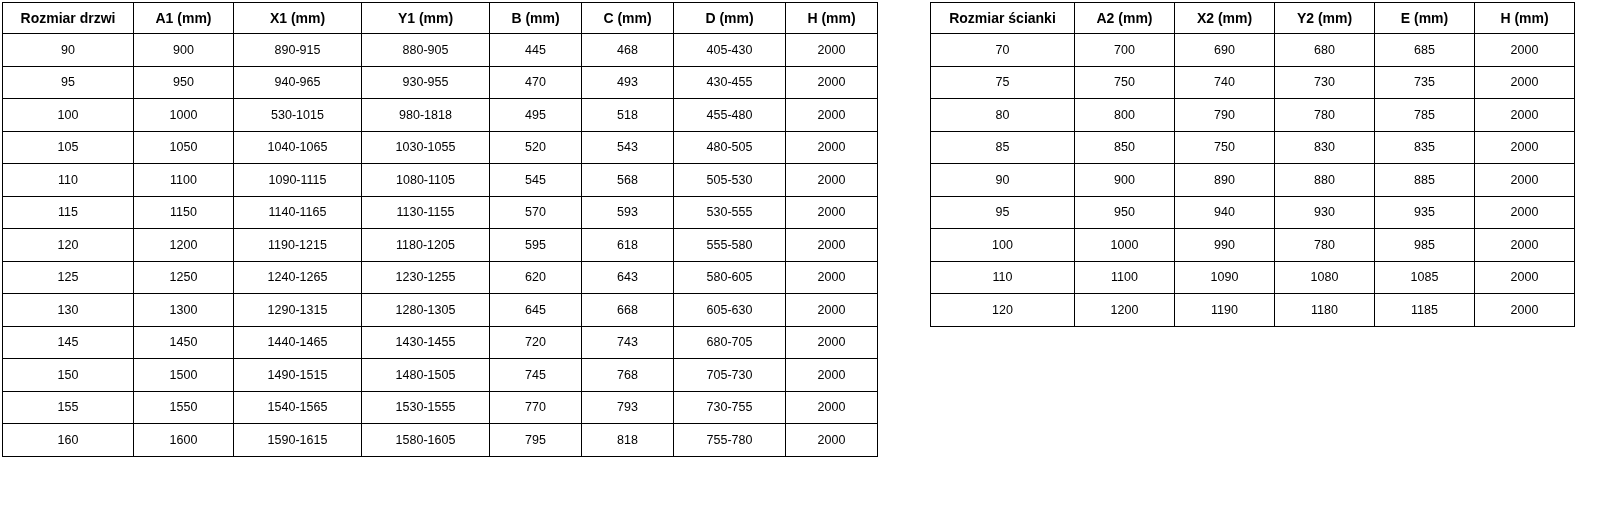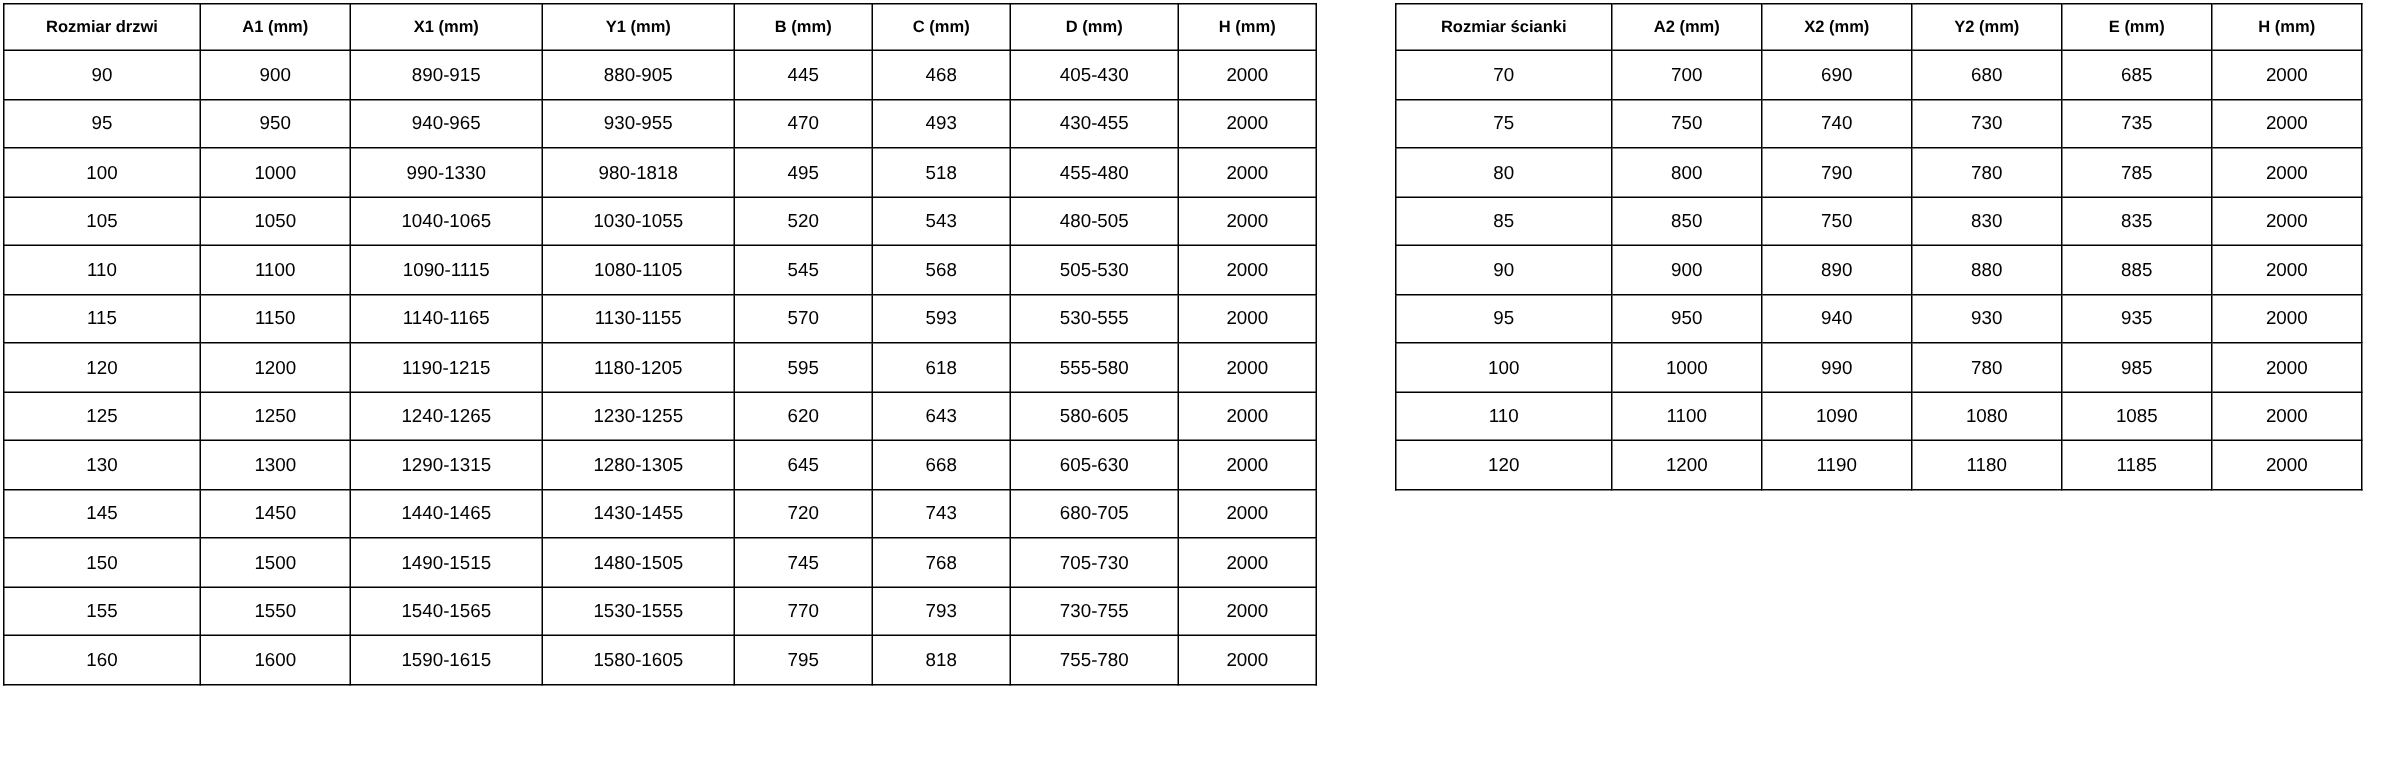--- a/index.html
+++ b/index.html
@@ -33,21 +33,21 @@
   table.data th,
   table.data td {
     border: 1px solid #000000;
     text-align: center;
     vertical-align: middle;
     padding: 0;
     background: #ffffff;
   }
   table.data th {
     font-weight: bold;
-    font-size: 11px;
+    font-size: 14px;
     height: 30px;
   }
   table.data td {
     font-weight: normal;
     font-size: 12.5px;
     height: 31.5px;
   }
 
   
   #doors-table col.c0 { width: 131px; }
@@ -113,21 +113,21 @@
           <td>940-965</td>
           <td>930-955</td>
           <td>470</td>
           <td>493</td>
           <td>430-455</td>
           <td>2000</td>
         </tr>
         <tr>
           <td>100</td>
           <td>1000</td>
-          <td>990-1330</td>
+          <td>530-1015</td>
           <td>980-1818</td>
           <td>495</td>
           <td>518</td>
           <td>455-480</td>
           <td>2000</td>
         </tr>
         <tr>
           <td>105</td>
           <td>1050</td>
           <td>1040-1065</td>

